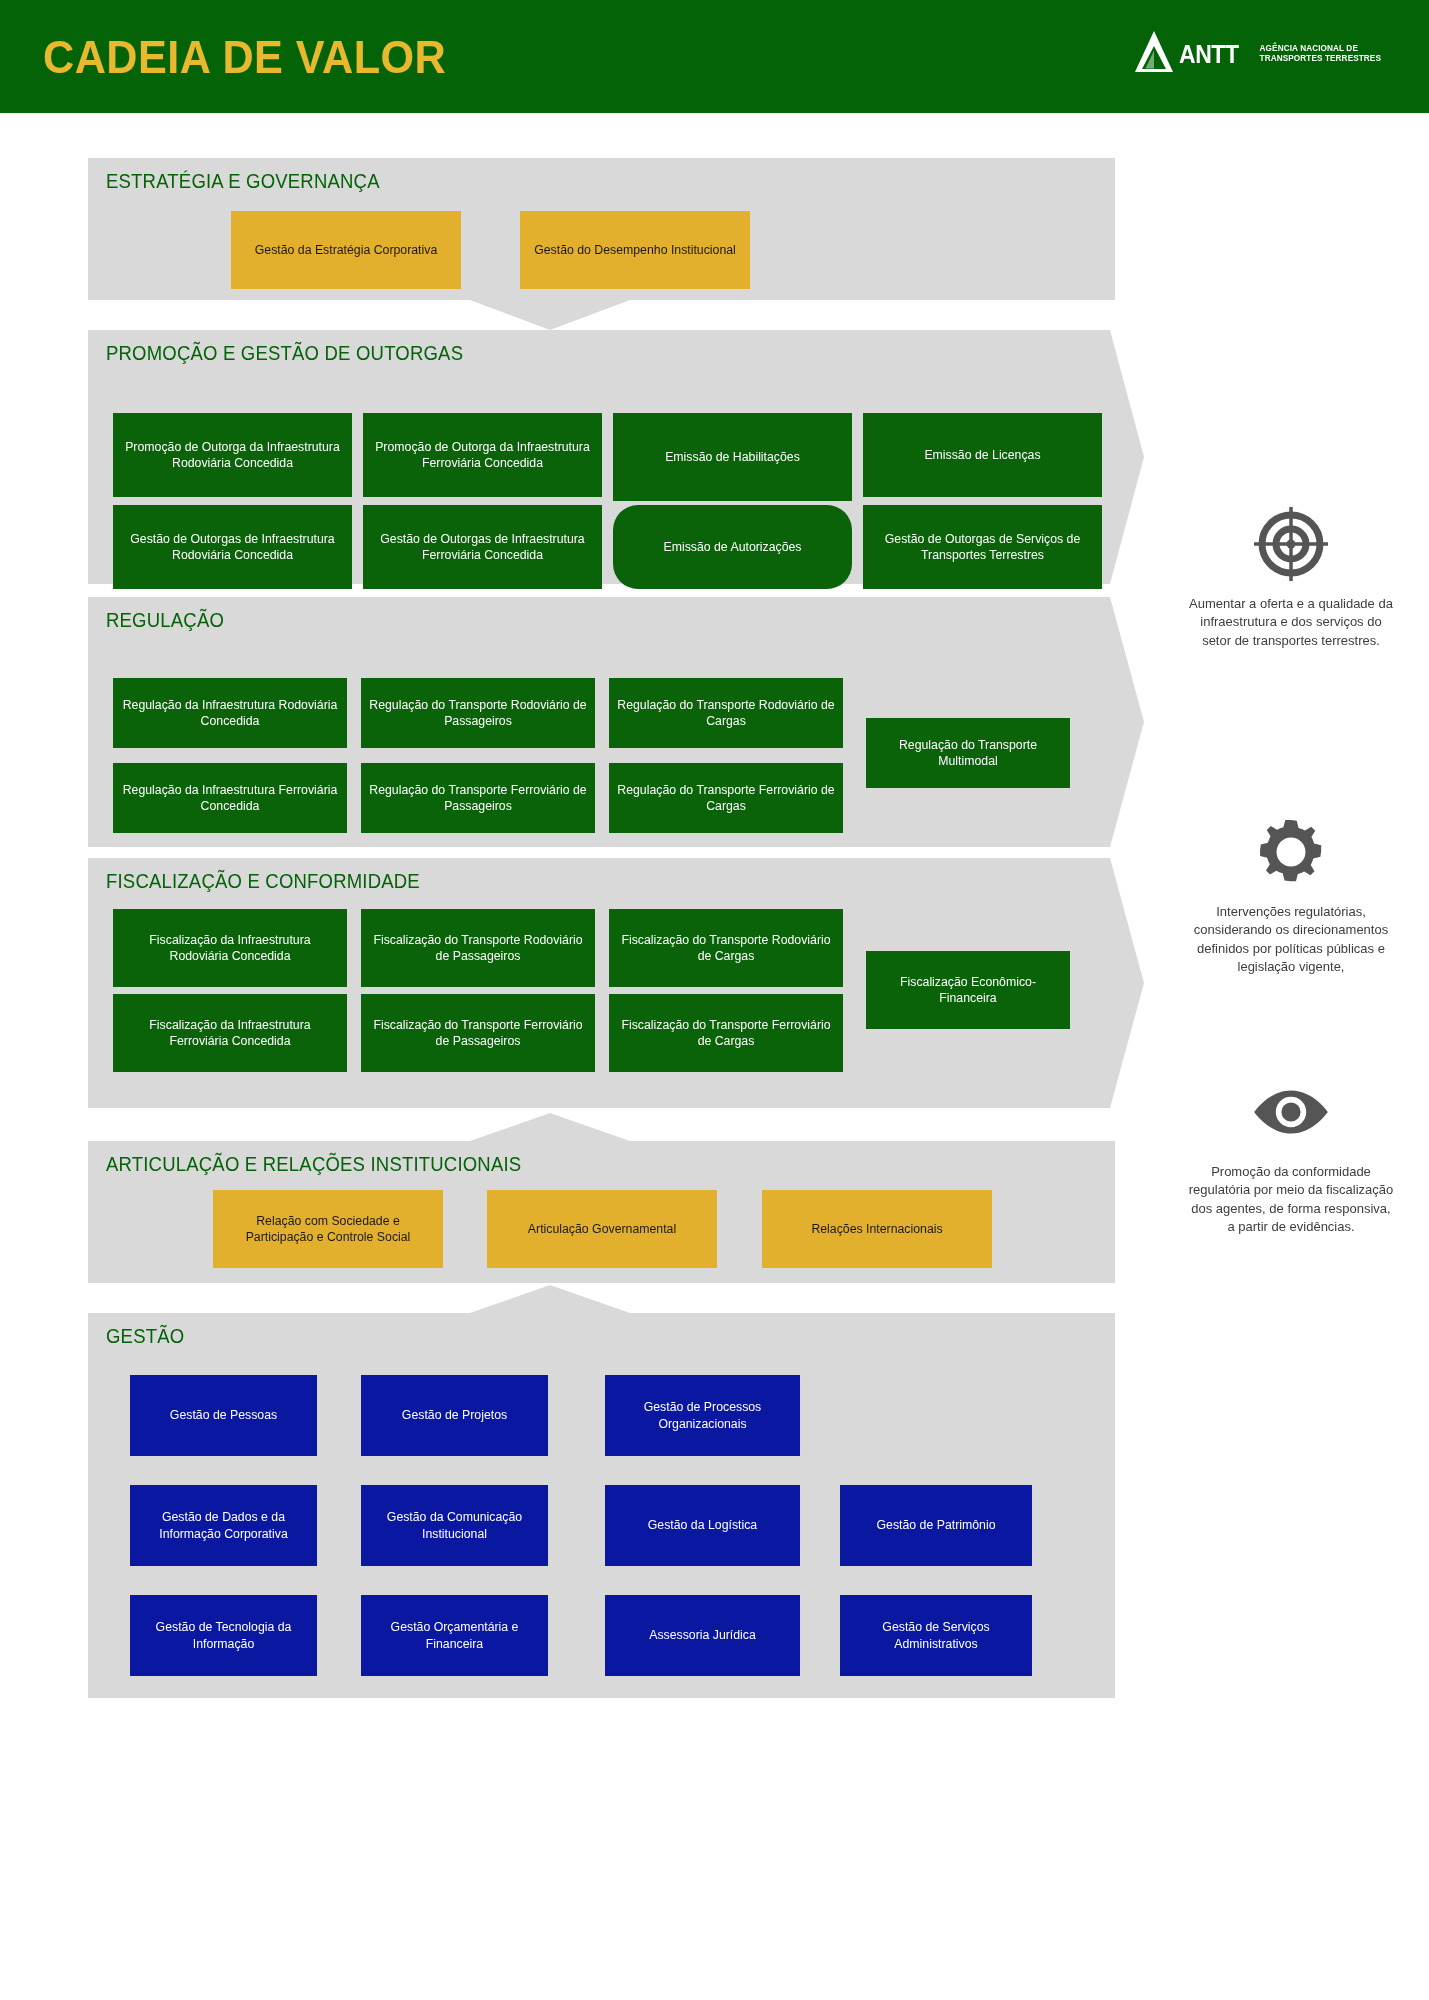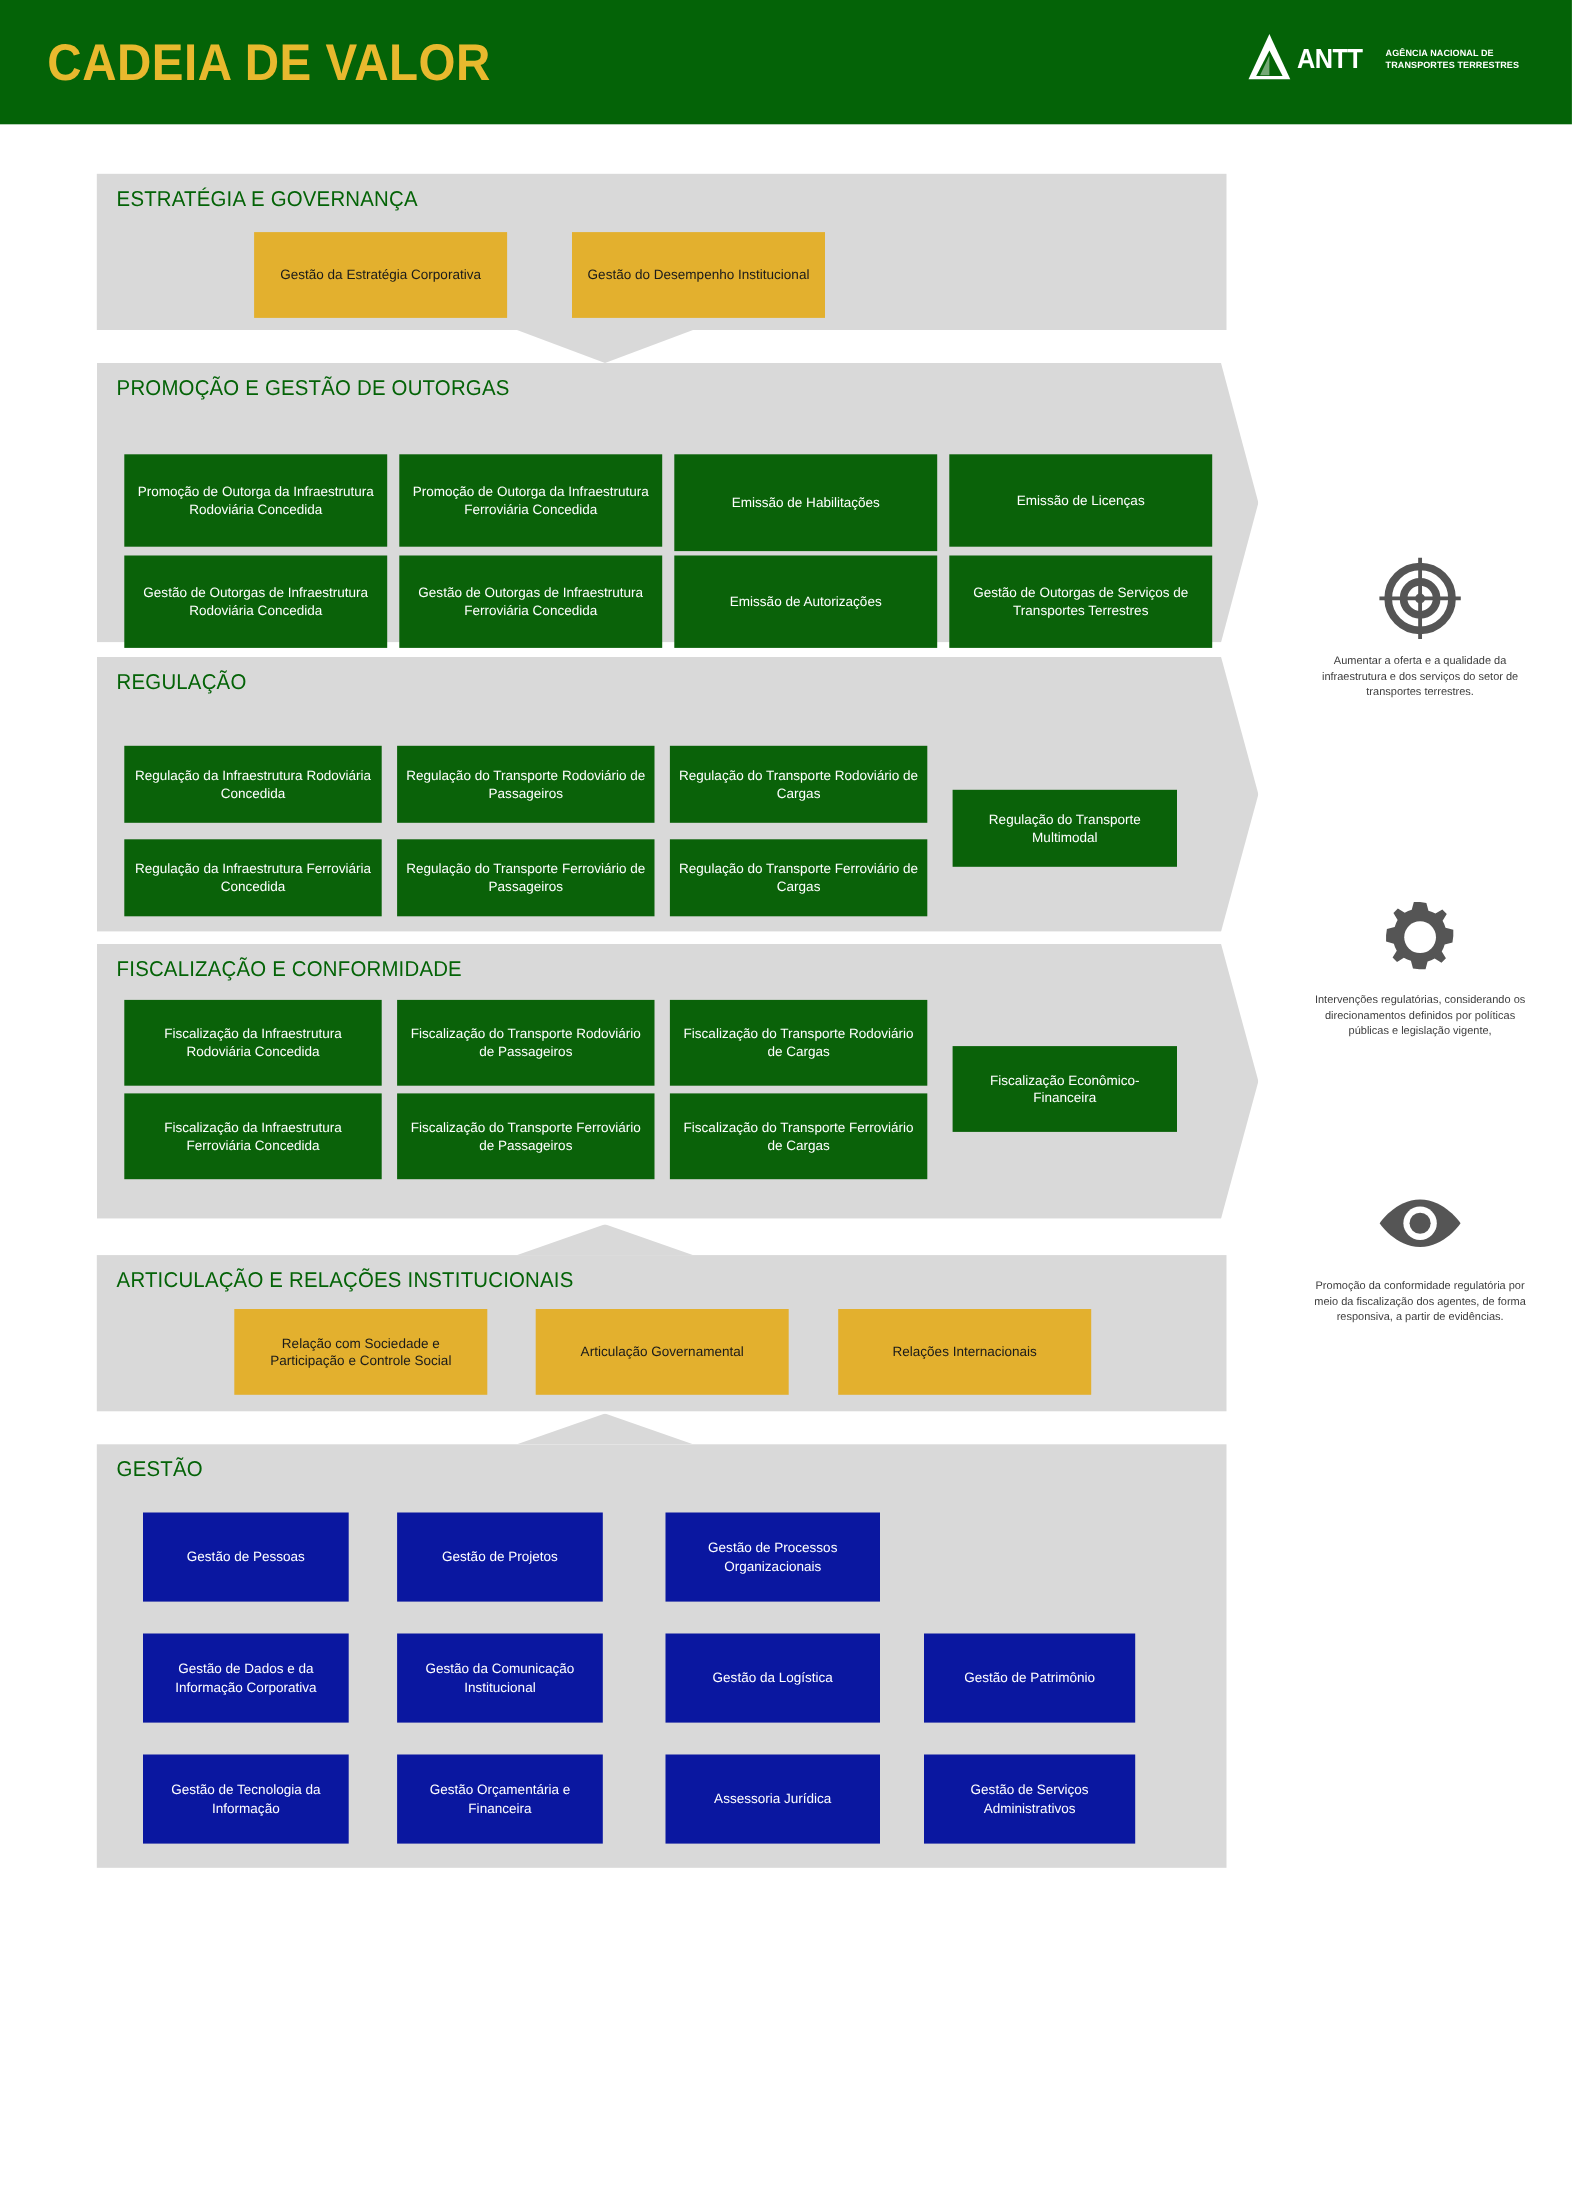--- a/index.html
+++ b/index.html
@@ -125,21 +125,21 @@
     text-align: center;
   }
   .outcome-icon {
     display: flex;
     justify-content: center;
     align-items: center;
     height: 78px;
   }
   .outcome-text {
     margin-top: 12px;
-    font-size: 10px;
+    font-size: 13px;
     line-height: 1.42;
     color: #3d3d3d;
   }
 </style>
 </head>
 <body>
 
 <div class="header">
   <div class="header-title">CADEIA DE VALOR</div>
 
@@ -175,21 +175,21 @@
     <div class="band-title">PROMOÇÃO E GESTÃO DE OUTORGAS</div>
   </div>
 
   <div class="box green" style="left:113px; top:300px; width:239px; height:84px;">Promoção de Outorga da Infraestrutura Rodoviária Concedida</div>
   <div class="box green" style="left:363px; top:300px; width:239px; height:84px;">Promoção de Outorga da Infraestrutura Ferroviária Concedida</div>
   <div class="box green" style="left:613px; top:300px; width:239px; height:88px;">Emissão de Habilitações</div>
   <div class="box green" style="left:863px; top:300px; width:239px; height:84px;">Emissão de Licenças</div>
 
   <div class="box green" style="left:113px; top:392px; width:239px; height:84px;">Gestão de Outorgas de Infraestrutura Rodoviária Concedida</div>
   <div class="box green" style="left:363px; top:392px; width:239px; height:84px;">Gestão de Outorgas de Infraestrutura Ferroviária Concedida</div>
-  <div class="box green" style="left:613px; top:392px; width:239px; height:84px;">Emissão de Autorizações</div>
+  <div class="box green" style="left:613px; top:392px; width:239px; height:84px;border-radius:25px;">Emissão de Autorizações</div>
   <div class="box green" style="left:863px; top:392px; width:239px; height:84px;">Gestão de Outorgas de Serviços de Transportes Terrestres</div>
 
   <div class="outcome" style="left:1186px; top:392px;">
     <div class="outcome-icon">
       <svg width="78" height="78" viewBox="0 0 78 78">
         <line x1="39" y1="2" x2="39" y2="76" stroke="#555555" stroke-width="3.5"></line>
         <line x1="2" y1="39" x2="76" y2="39" stroke="#555555" stroke-width="3.5"></line>
         <circle cx="39" cy="39" r="29" fill="none" stroke="#555555" stroke-width="7"></circle>
         <circle cx="39" cy="39" r="15" fill="none" stroke="#555555" stroke-width="7"></circle>
         <circle cx="39" cy="39" r="4.5" fill="#555555"></circle>

